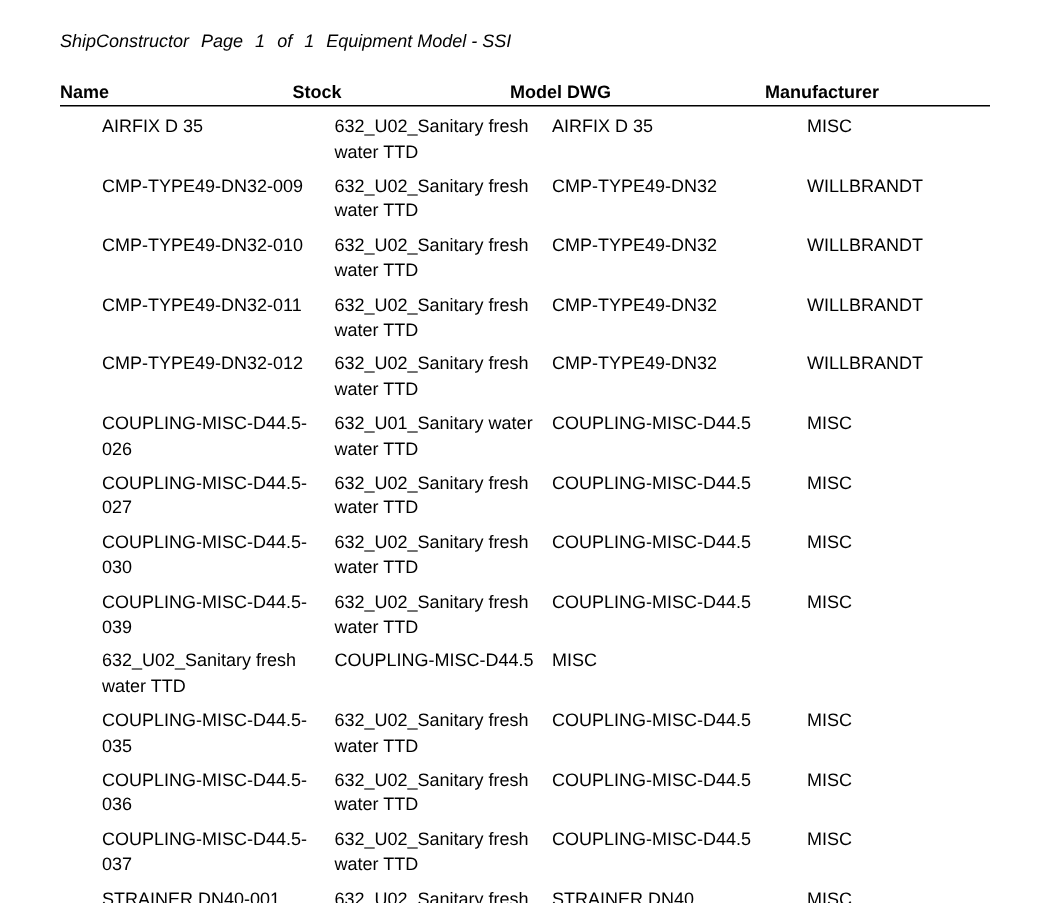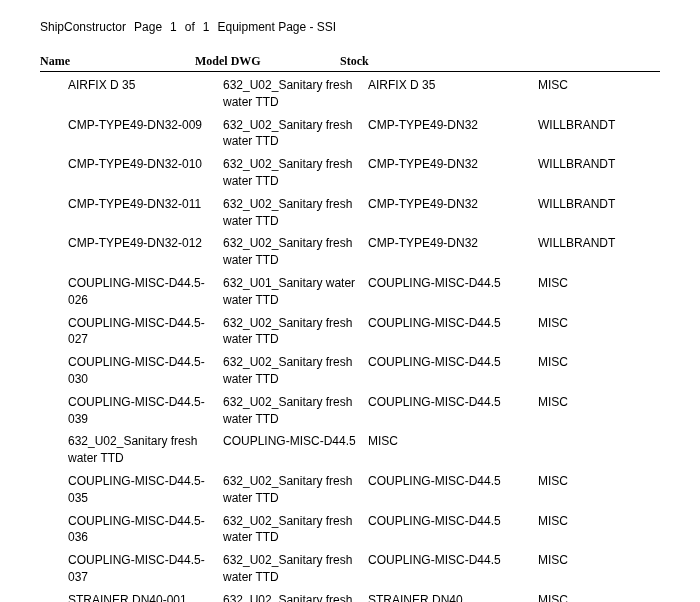--- a/index.html
+++ b/index.html
@@ -22,35 +22,35 @@
       display: flex;
       justify-content: space-between;
       align-items: center;
       margin-bottom: 20px;
       font-size: 12px;
     }
     .header-left {
       display: flex;
       gap: 8px;
       align-items: center;
+      font-style: italic;
     }
     .table-container {
       width: 100%;
     }
     .table-header {
       display: grid;
       grid-template-columns: 155px 145px 170px 150px;
       border-bottom: 1px solid #000;
       padding-bottom: 2px;
       margin-bottom: 4px;
     }
     .col-header {
       font-weight: bold;
       font-size: 12px;
-      font-family: Liberation Serif, serif;
     }
     .table-row {
       display: grid;
       grid-template-columns: 155px 145px 170px 150px;
       padding: 1px 0;
       align-items: start;
       margin-left: 28px;
     }
     .cell {
       font-size: 12px;
@@ -65,29 +65,30 @@
 <body>
 
 <div class="page">
   <div class="header">
     <div class="header-left">
       <span>ShipConstructor</span>
       <span>Page</span>
       <span>1</span>
       <span>of</span>
       <span>1</span>
-      <span>Equipment Page - SSI</span>
+      <span>Equipment Model - SSI</span>
     </div>
   </div>
 
   <div class="table-container">
     <div class="table-header">
       <div class="col-header">Name</div>
+      <div class="col-header">Stock</div>
       <div class="col-header">Model DWG</div>
-      <div class="col-header">Stock</div>
+      <div class="col-header">Manufacturer</div>
     </div>
 
     <div id="table-body">
     <div class="table-row">
           <div class="cell">AIRFIX D 35</div>
           <div class="cell">632_U02_Sanitary fresh water TTD</div>
           <div class="cell">AIRFIX D 35</div>
           <div class="cell">MISC</div>
         </div>
         <div class="row-separator"></div>

